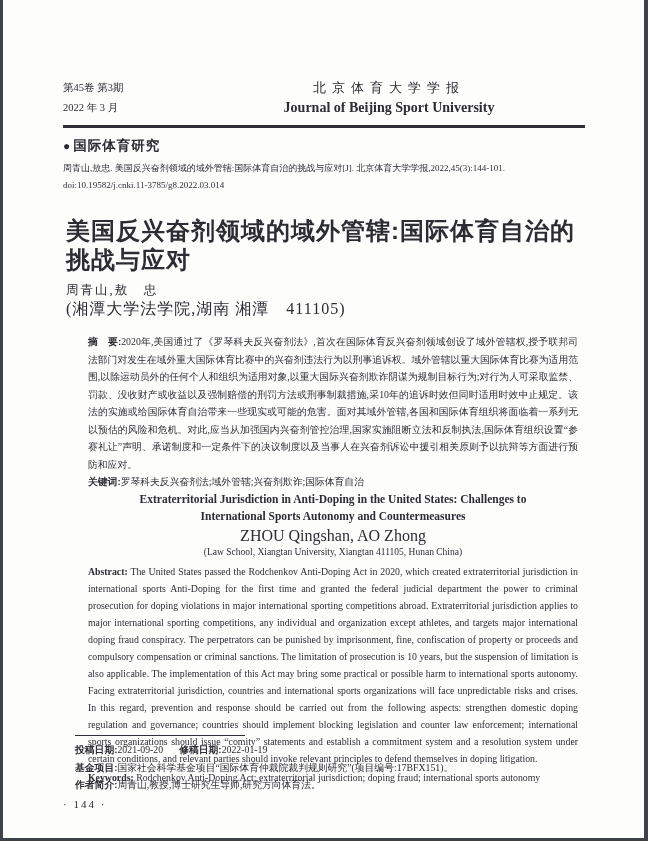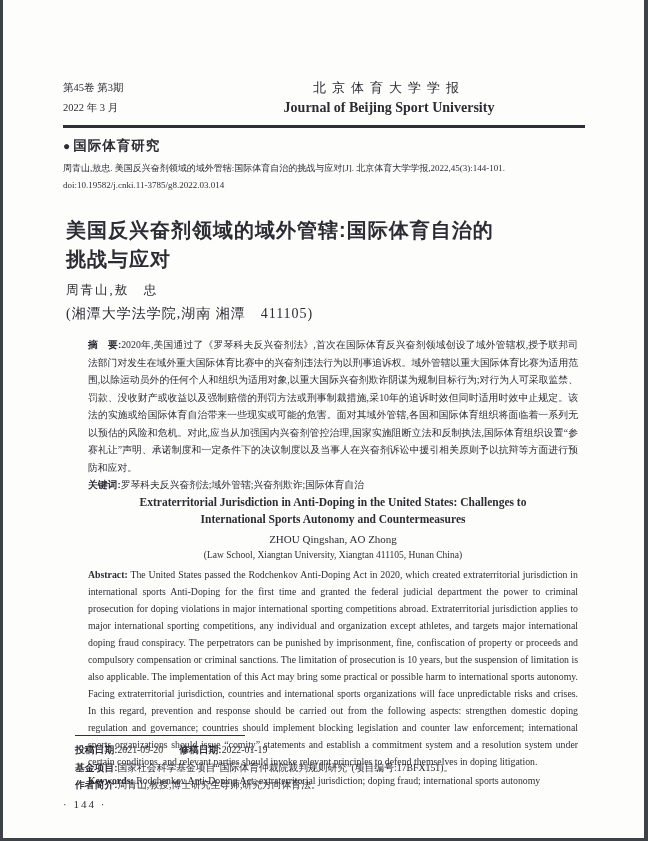--- a/index.html
+++ b/index.html
@@ -27,32 +27,32 @@
   .journal-zh { font-size:13px; letter-spacing:6px; }
   .journal-en { font-size:14px; font-weight:bold; }
 
   .double-rule { margin-top:7px; height:3px; border-top:2.5px solid #2f2f38; border-bottom:1.5px solid #2f2f38; }
 
   .section-head { margin-top:9px; font-family:"Liberation Sans", sans-serif; font-weight:bold; font-size:13.5px; letter-spacing:1px; display:flex; align-items:center; }
   .section-head .bullet { font-size:12px; margin-right:2px; }
 
   .citation { margin-top:5px; font-size:9px; line-height:17px; color:#2c2c34; }
 
-  .paper-title { margin-top:22px; margin-left:3px; font-family:"Liberation Sans", sans-serif; font-weight:bold; font-size:20px; line-height:29px; letter-spacing:1px; }
+  .paper-title { margin-top:22px; margin-left:3px; font-family:"Liberation Sans", sans-serif; font-weight:bold; font-size:24px; line-height:29px; letter-spacing:1px; }
 
   .authors { margin-top:8px; margin-left:3px; font-size:12.5px; letter-spacing:2px; }
-  .affiliation { margin-top:6px; margin-left:3px; font-size:14px; letter-spacing:1px; }
+  .affiliation { margin-top:0; margin-left:3px; font-size:16px; letter-spacing:1px; }
 
   .abstract-block { margin:13px 7px 0 25px; text-align:justify; }
   .abstract-block p.zh { font-size:9.8px; line-height:17.5px; }
   .label-zh { font-family:"Liberation Sans", sans-serif; font-weight:bold; }
   .label-en { font-weight:bold; }
 
   .en-title { text-align:center; font-weight:bold; font-size:11.5px; line-height:17.5px; }
-  .en-authors { margin-top:2px; text-align:center; font-size:11px; line-height:16px; }
+  .en-authors { margin-top:2px; text-align:center; font-size:16px; line-height:16px; }
   .en-affiliation { text-align:center; font-size:9.5px; line-height:16px; }
   .abstract-en { margin-top:3px; font-size:9.8px; line-height:17px; text-align:justify; }
   .keywords-en { font-size:9.8px; line-height:17px; margin-top:2px; }
 
   .footnote { position:absolute; left:63px; top:735px; width:522px; font-size:9.8px; line-height:17.5px; }
   .footnote-rule { width:170px; border-top:1.3px solid #2f2f38; margin-bottom:5px; margin-left:12px; }
   .fn-label { font-family:"Liberation Sans", sans-serif; font-weight:bold; }
   .fn-gap { display:inline-block; width:16px; }
   .footnote p { margin-left:12px; }
 

